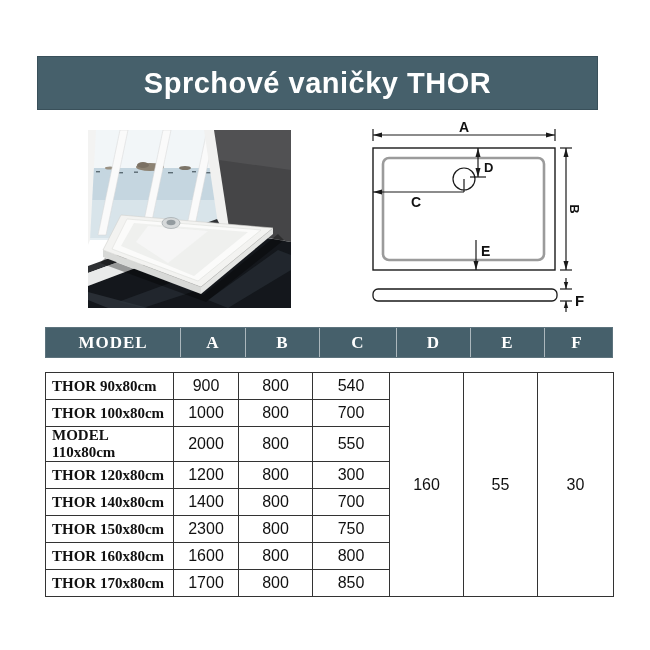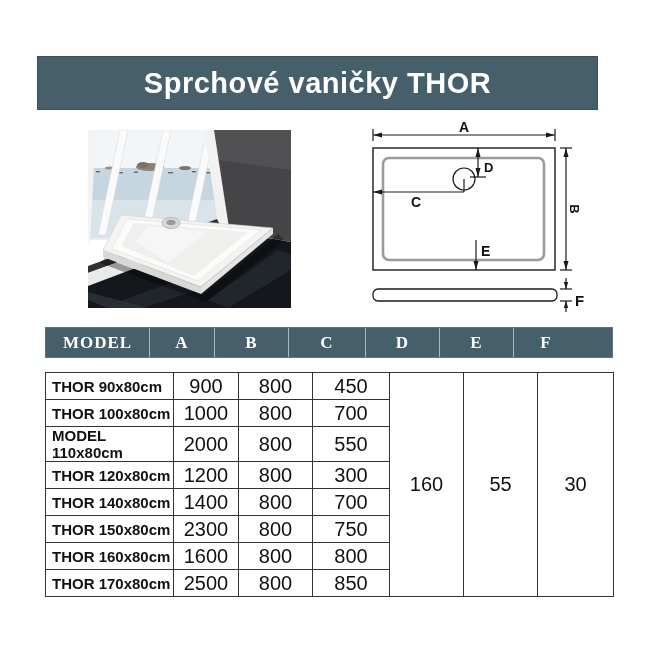--- a/index.html
+++ b/index.html
@@ -32,25 +32,25 @@
     border-right:1px solid rgba(255,255,255,.55);box-sizing:border-box;
   }
   .dim-table-header .hcell:last-child{border-right:none;}
   
   .dim-table{
     position:absolute;left:45px;top:372px;
     border-collapse:collapse;table-layout:fixed;
   }
   .dim-table td{
     border:1px solid #333333;height:27px;box-sizing:border-box;
-    font-size:20px;color:#111111;text-align:center;padding:0;
+    font-size:16px;color:#111111;text-align:center;padding:0;
     background:#ffffff;
   }
   .dim-table td.model{
-    text-align:left;padding-left:6px;font-weight:bold;font-size:15px;
+    text-align:left;padding-left:6px;font-weight:bold;font-size:15px;font-family:Liberation Serif, serif;
   }
   .dim-table td.merged{vertical-align:middle;}
 </style>
 </head>
 <body>
 
 <div class="canvas">
 
   <div class="title-bar">
     <span>Sprchové vaničky THOR</span>
@@ -155,21 +155,21 @@
 
     <text x="104" y="10" font-size="14" text-anchor="middle">A</text>
     <text x="124" y="50" font-size="13" text-anchor="start">D</text>
     <text x="56" y="85" font-size="14" text-anchor="middle">C</text>
     <text x="214" y="91" font-size="13" text-anchor="middle" transform="rotate(90 214 87)">B</text>
     <text x="121" y="134" font-size="14" text-anchor="start">E</text>
     <text x="215" y="184" font-size="15" text-anchor="start">F</text>
   </svg>
 
   <div class="dim-table-header">
-    <div class="hcell" style="width:104px">MODEL</div>
+    <div class="hcell" style="width:135px">MODEL</div>
     <div class="hcell" style="width:65px">A</div>
     <div class="hcell" style="width:74px">B</div>
     <div class="hcell" style="width:77px">C</div>
     <div class="hcell" style="width:74px">D</div>
     <div class="hcell" style="width:74px">E</div>
     <div class="hcell" style="width:64px">F</div>
   </div>
 
   <table class="dim-table">
     <colgroup>
@@ -179,21 +179,21 @@
       <col style="width:77px">
         <col style="width:74px">
         <col style="width:74px">
         <col style="width:76px">
     </colgroup>
     <tbody>
       <tr>
         <td class="model">THOR 90x80cm</td>
         <td>900</td>
         <td>800</td>
-        <td>450</td>
+        <td>540</td>
         <td class="merged" rowspan="8">160</td>
         <td class="merged" rowspan="8">55</td>
         <td class="merged" rowspan="8">30</td>
       </tr>
       <tr>
         <td class="model">THOR 100x80cm</td>
         <td>1000</td>
         <td>800</td>
         <td>700</td>
       </tr>
@@ -222,20 +222,20 @@
         <td>750</td>
       </tr>
       <tr>
         <td class="model">THOR 160x80cm</td>
         <td>1600</td>
         <td>800</td>
         <td>800</td>
       </tr>
       <tr>
         <td class="model">THOR 170x80cm</td>
-        <td>2500</td>
+        <td>1700</td>
         <td>800</td>
         <td>850</td>
       </tr>
     </tbody>
   </table>
 
 </div>
 
 </body></html>

